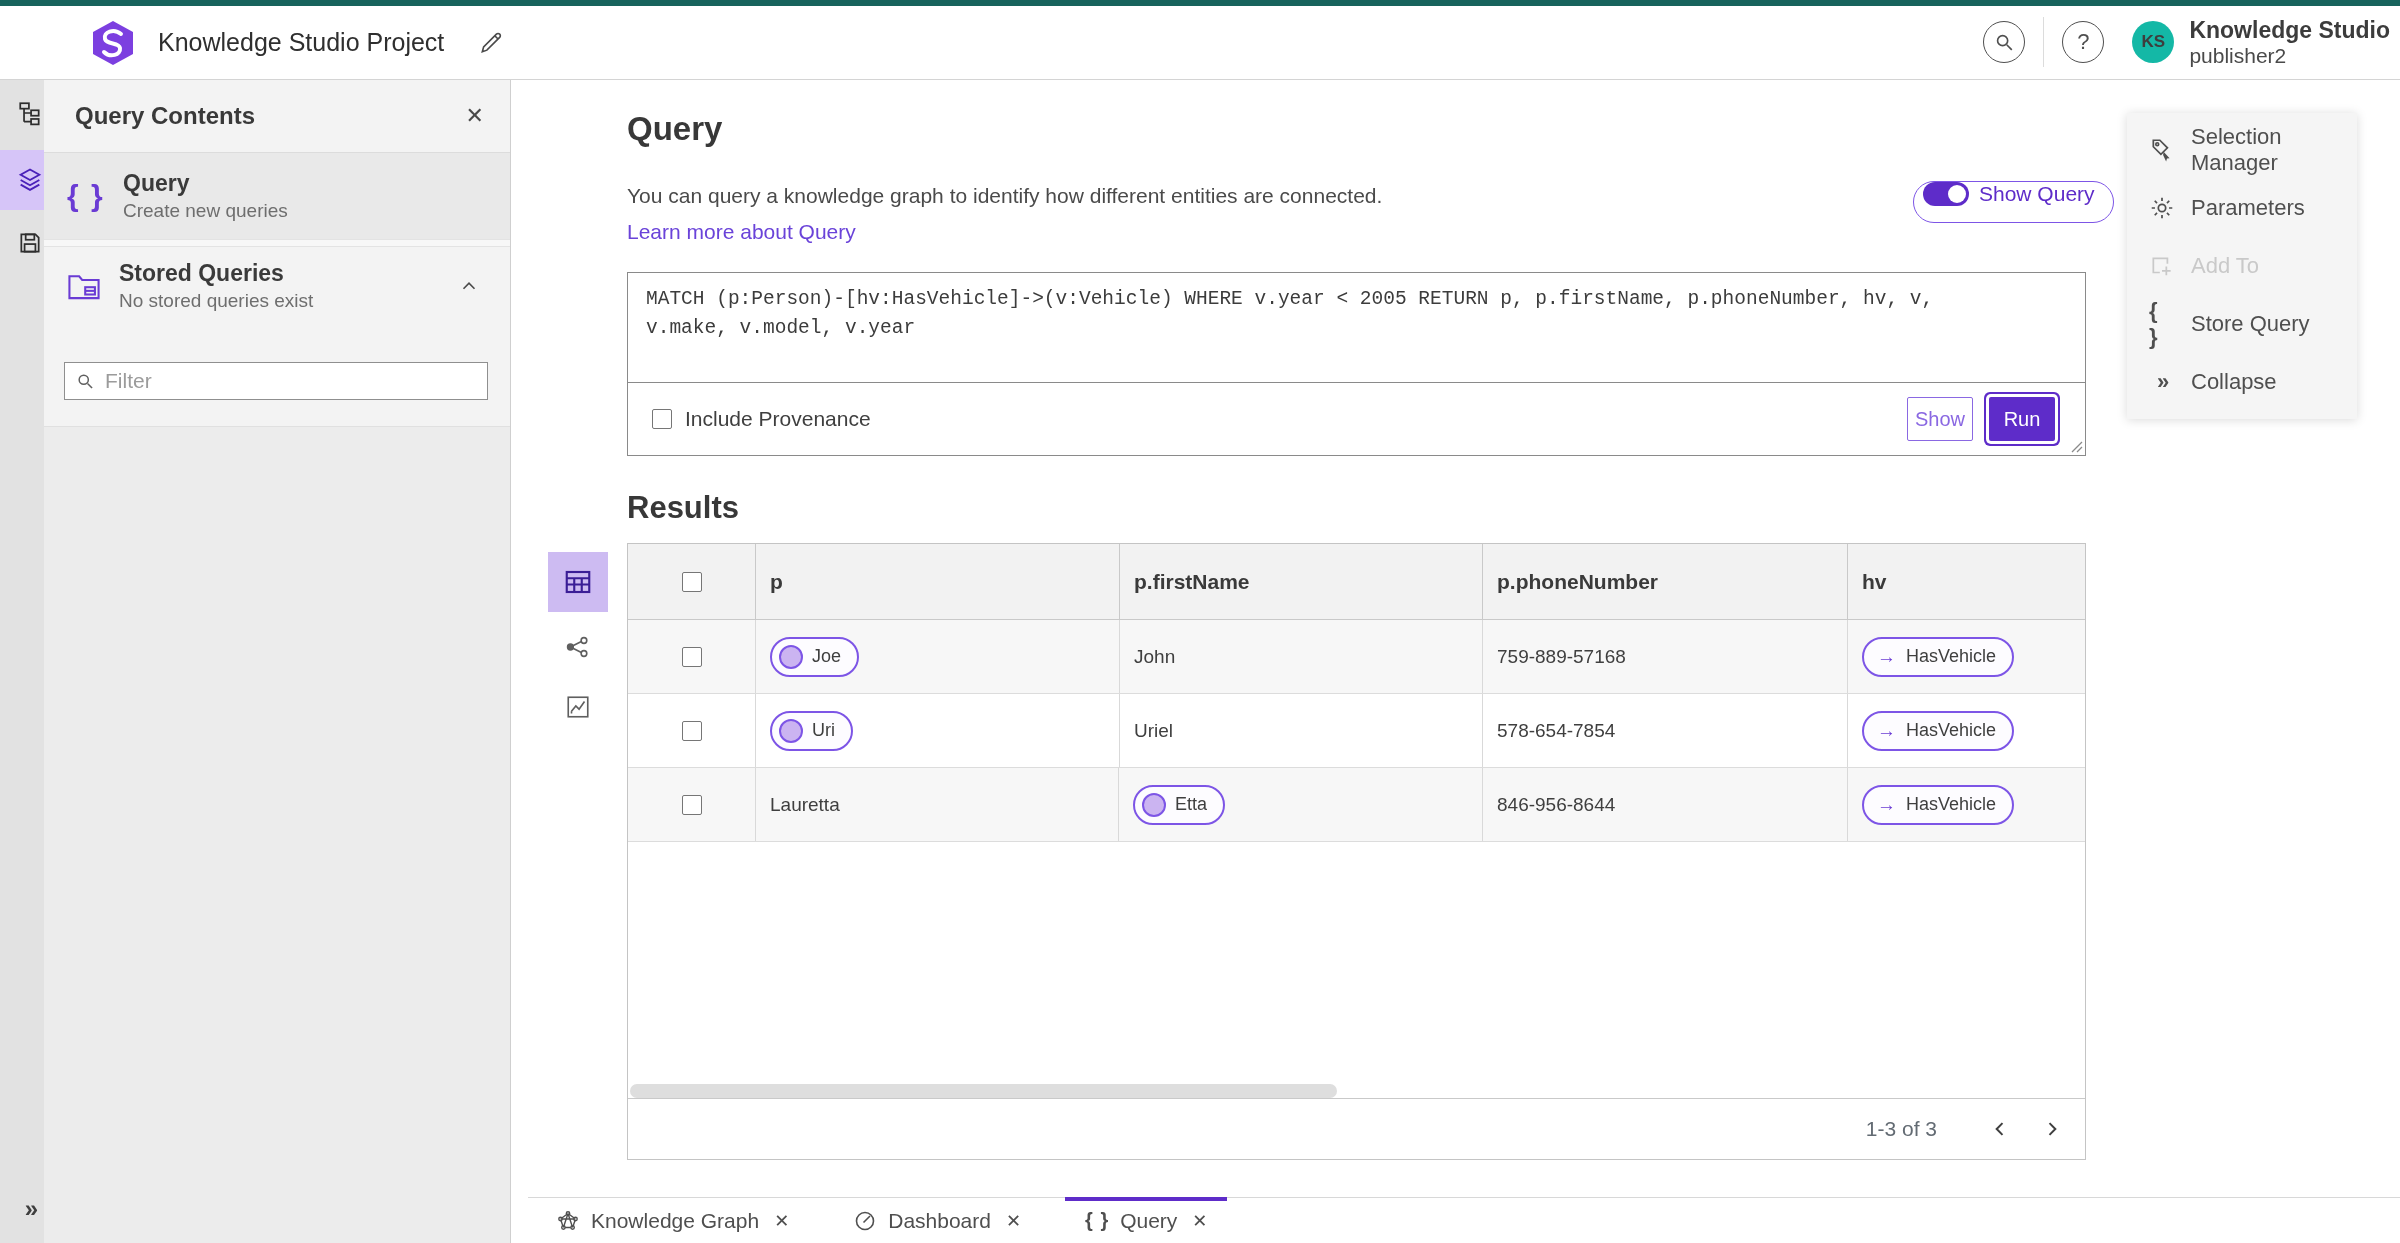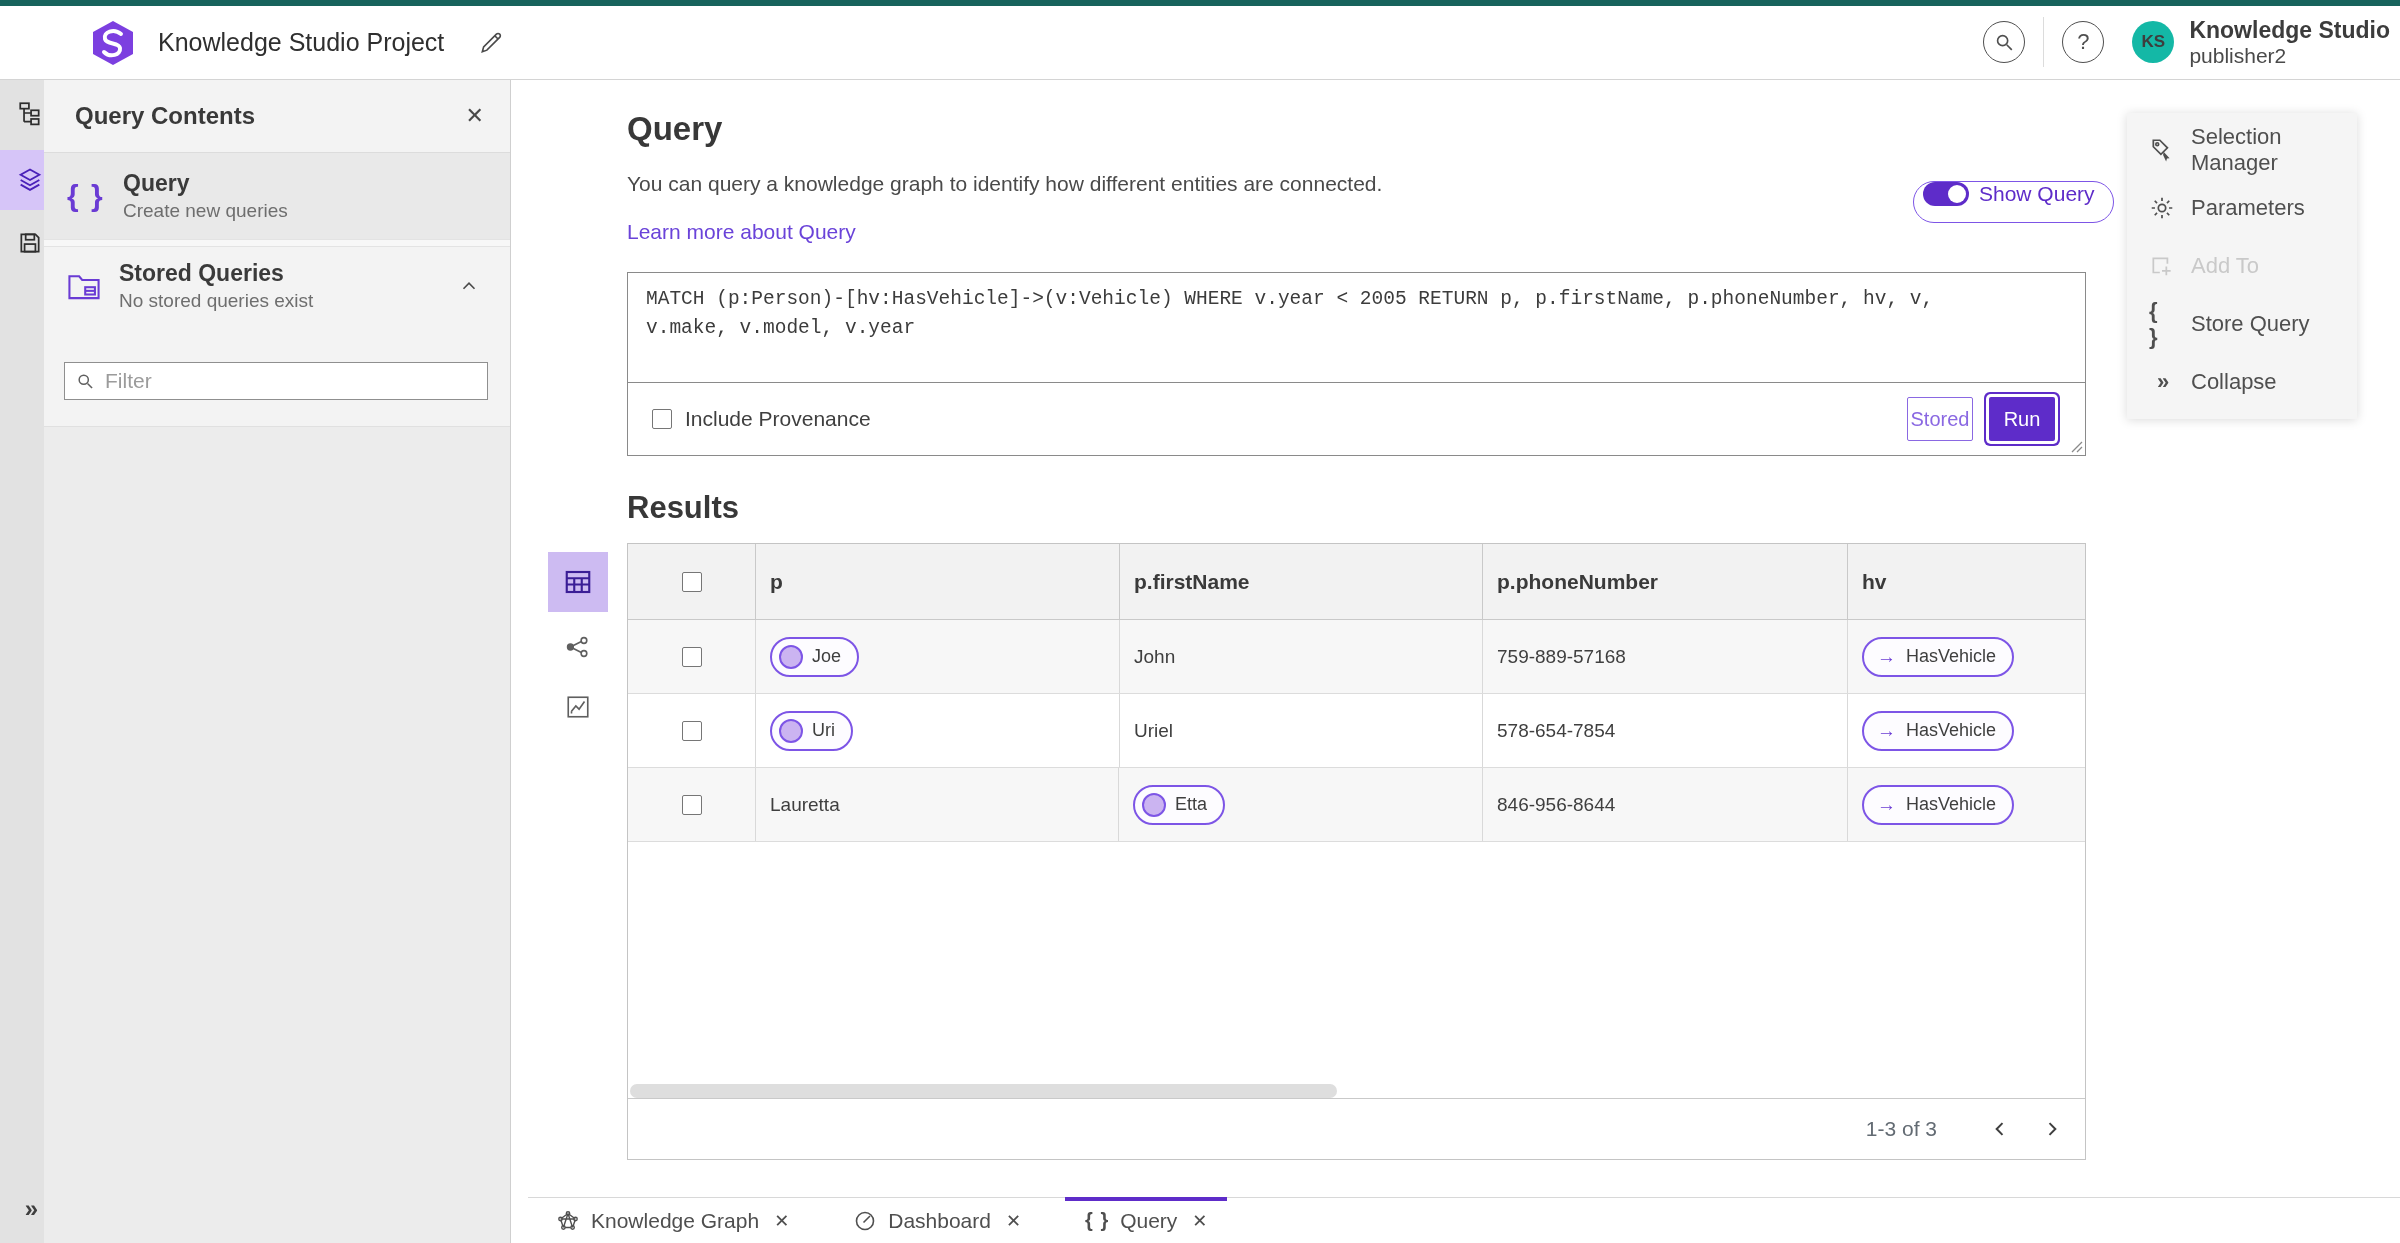--- a/index.html
+++ b/index.html
@@ -65,21 +65,21 @@
   .filter-row { padding:10px 22px 26px 20px; background:#f3f3f3; }
   .filter-box { height:38px; background:#fff; border:1px solid #8f8f8f; display:flex; align-items:center; padding:12px 10px;margin-top:27px; }
   .filter-box svg { color:#5f5f5f; flex:none; }
   .filter-input { border:none; outline:none; background:transparent; font-size:21px; color:#3f3f3f; margin-left:10px; width:100%; font-family:"Liberation Sans", sans-serif; }
   .filter-input::placeholder { color:#9b9b9b; }
   .panel-rest { flex:1; background:#ececec; border-top:1px solid #e0e0e0; }
 
   
   .main { position:absolute; left:528px; top:80px; width:1872px; height:1117px; background:#fff; }
   .page-h1 { position:absolute; left:99px; top:30px; font-size:33px; font-weight:800; color:#383838; }
-  .page-desc { position:absolute; left:99px; top:92px; font-size:21px; color:#4a4a4a; }
+  .page-desc { position:absolute; left:99px; top:104px; font-size:21px; color:#4a4a4a; }
   .learn-link { position:absolute; left:99px; top:140px; font-size:21px; color:#6a43d9; text-decoration:none; cursor:pointer; }
 
   .show-query {
     position:absolute; left:1385px; top:101px; height:42px; border:1.5px solid #7d55e6; border-radius:999px;
     background:#fff; display:flex; align-items:flex-start; padding:0 18px 0 9px; gap:10px; cursor:pointer;
   }
   .toggle-track { width:46px; height:24px; border-radius:12px; background:#5e2cc9; position:relative; flex:none; }
   .toggle-knob { position:absolute; right:3px; top:3px; width:18px; height:18px; border-radius:50%; background:#fff; }
   .show-query-label { font-size:21px; color:#5e2cc9; }
 
@@ -309,21 +309,21 @@
       <div class="code-area">MATCH (p:Person)-[hv:HasVehicle]-&gt;(v:Vehicle) WHERE v.year &lt; 2005 RETURN p, p.firstName, p.phoneNumber, hv, v,
 v.make, v.model, v.year</div>
       <span class="resize-handle">
         <svg width="12" height="12" viewBox="0 0 12 12" stroke="currentColor" stroke-width="1.3">
             <path d="M11 1L1 11M11 6L6 11"></path>
           </svg>
       </span>
       <div class="action-row">
         <span class="checkbox"></span>
         <span class="prov-label">Include Provenance</span>
-        <button class="btn btn-clear">Stored</button>
+        <button class="btn btn-clear">Show</button>
         <button class="btn btn-run">Run</button>
       </div>
     </div>
 
     <div class="results-h2">Results</div>
 
     <div class="view-col">
       <button class="view-btn active">
         <span>
           <svg width="30" height="30" viewBox="0 0 24 24" fill="none" stroke="currentColor" stroke-width="1.7">

